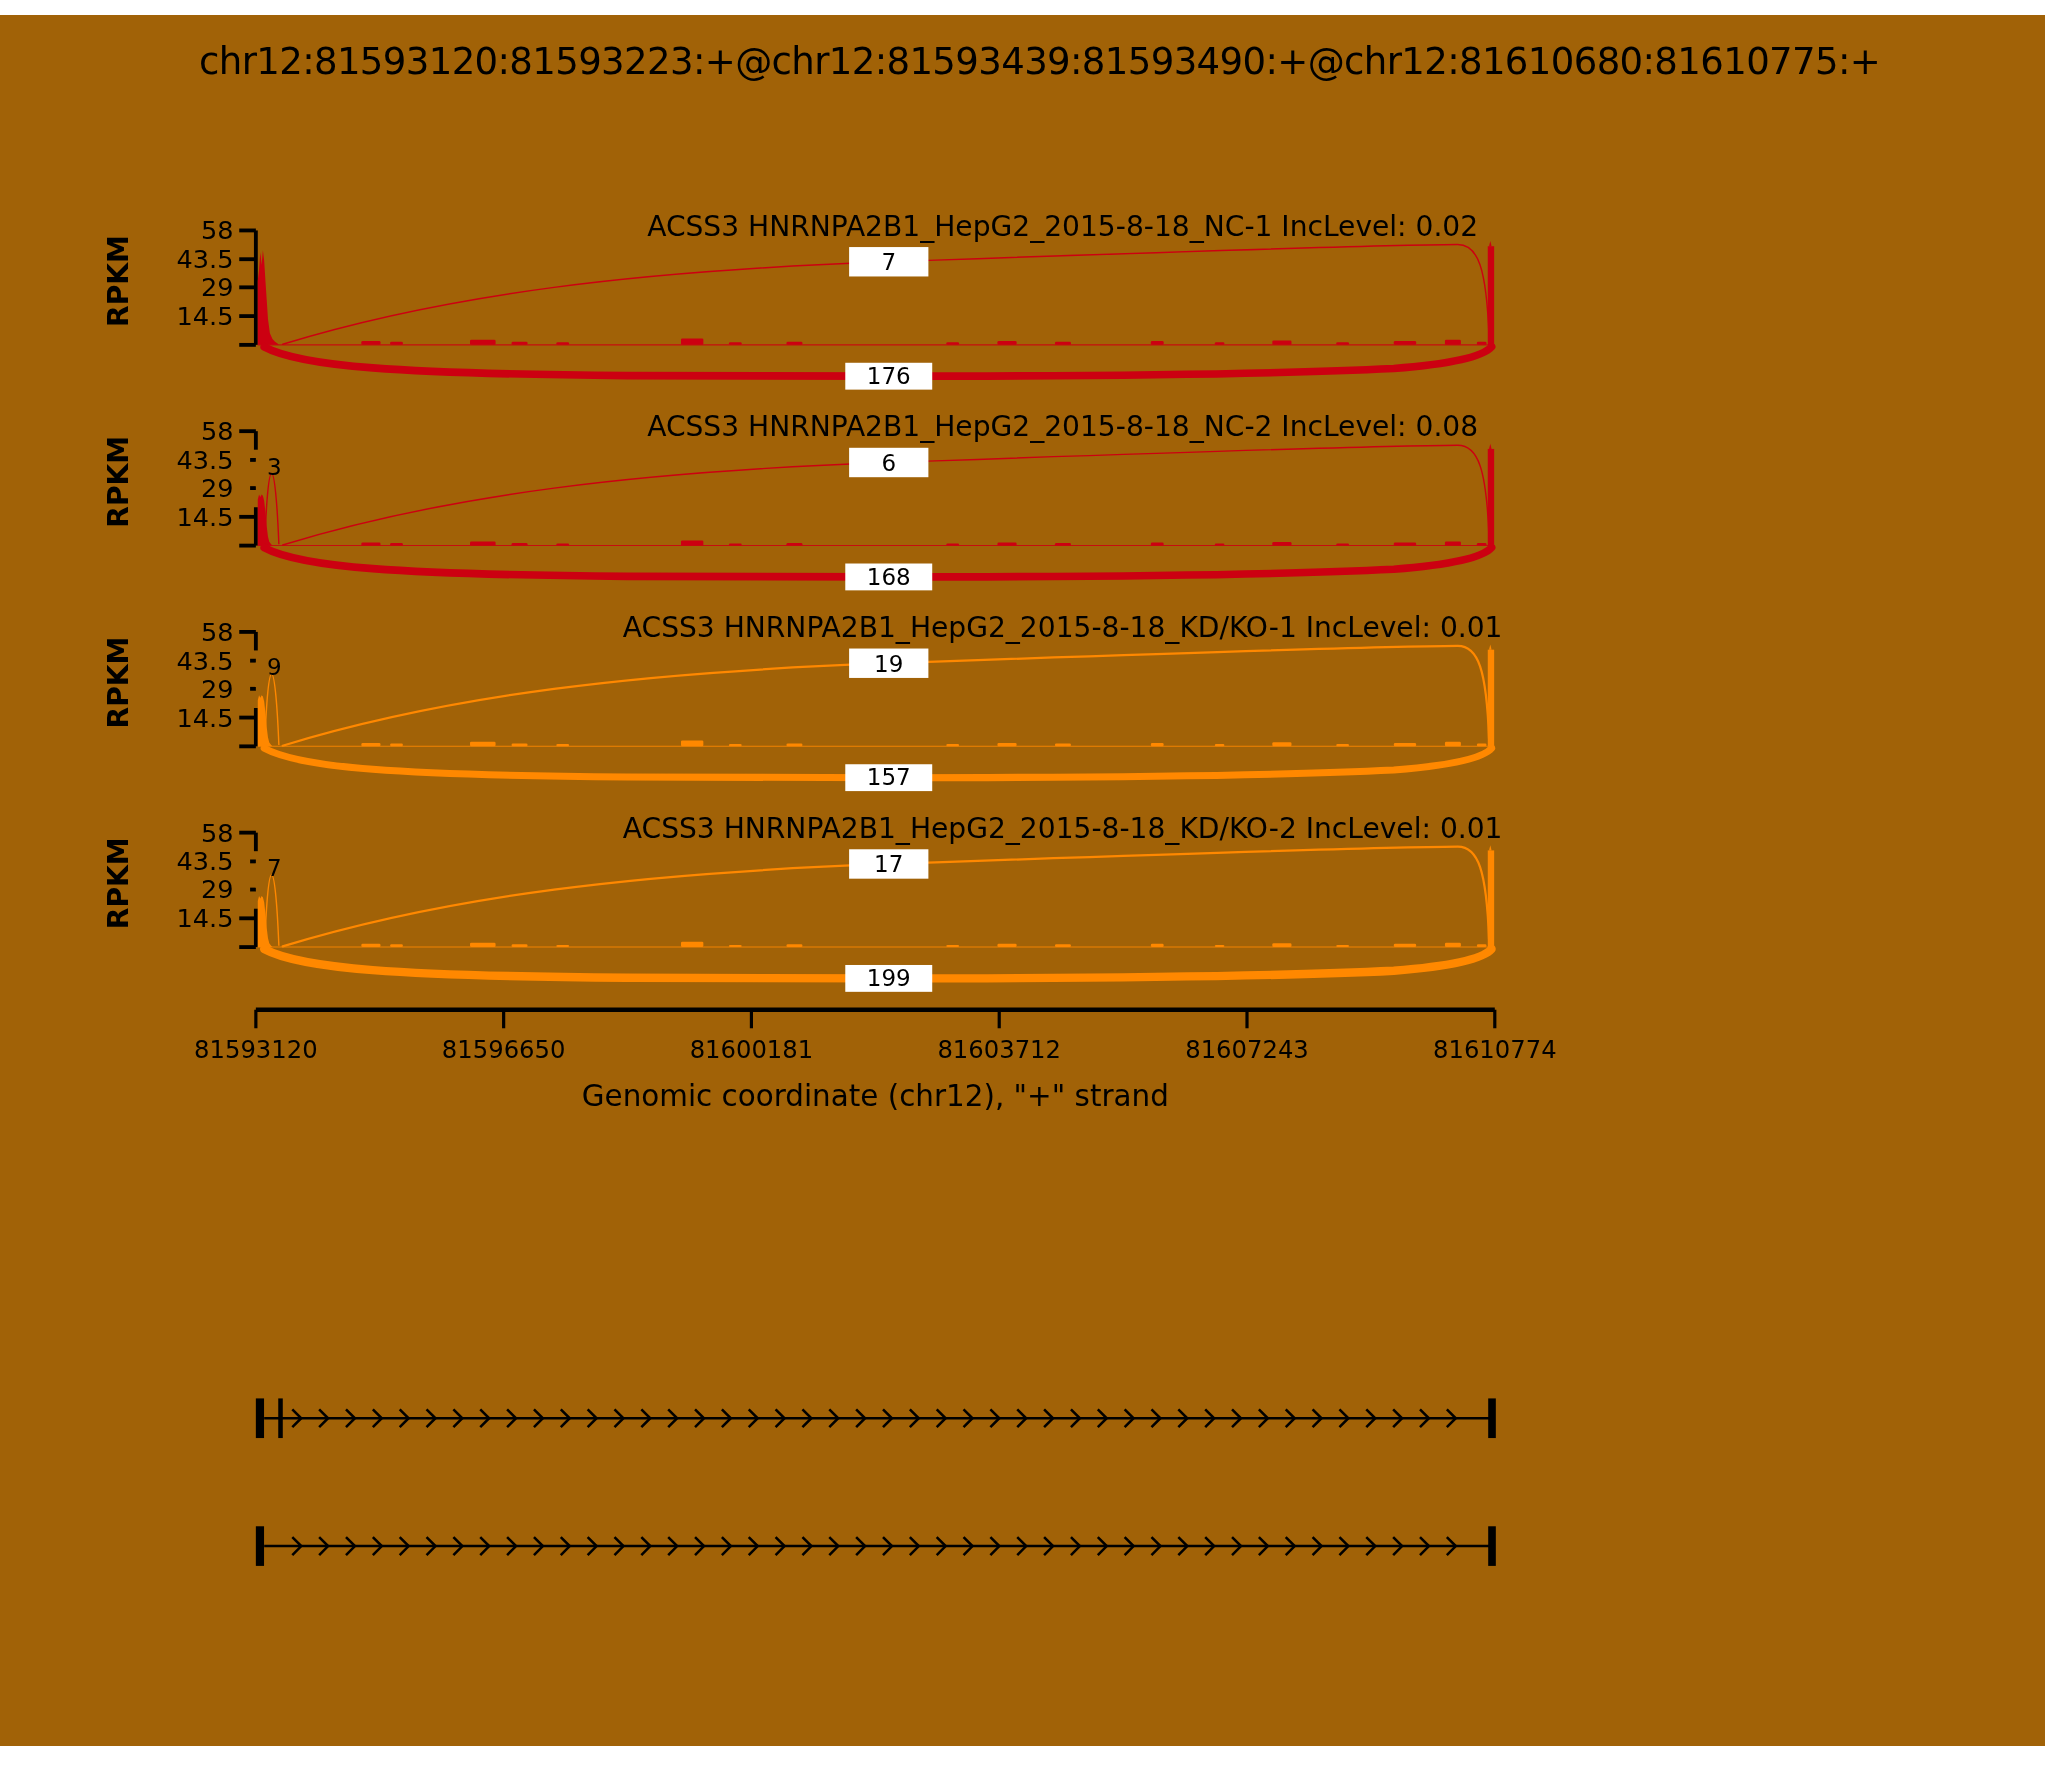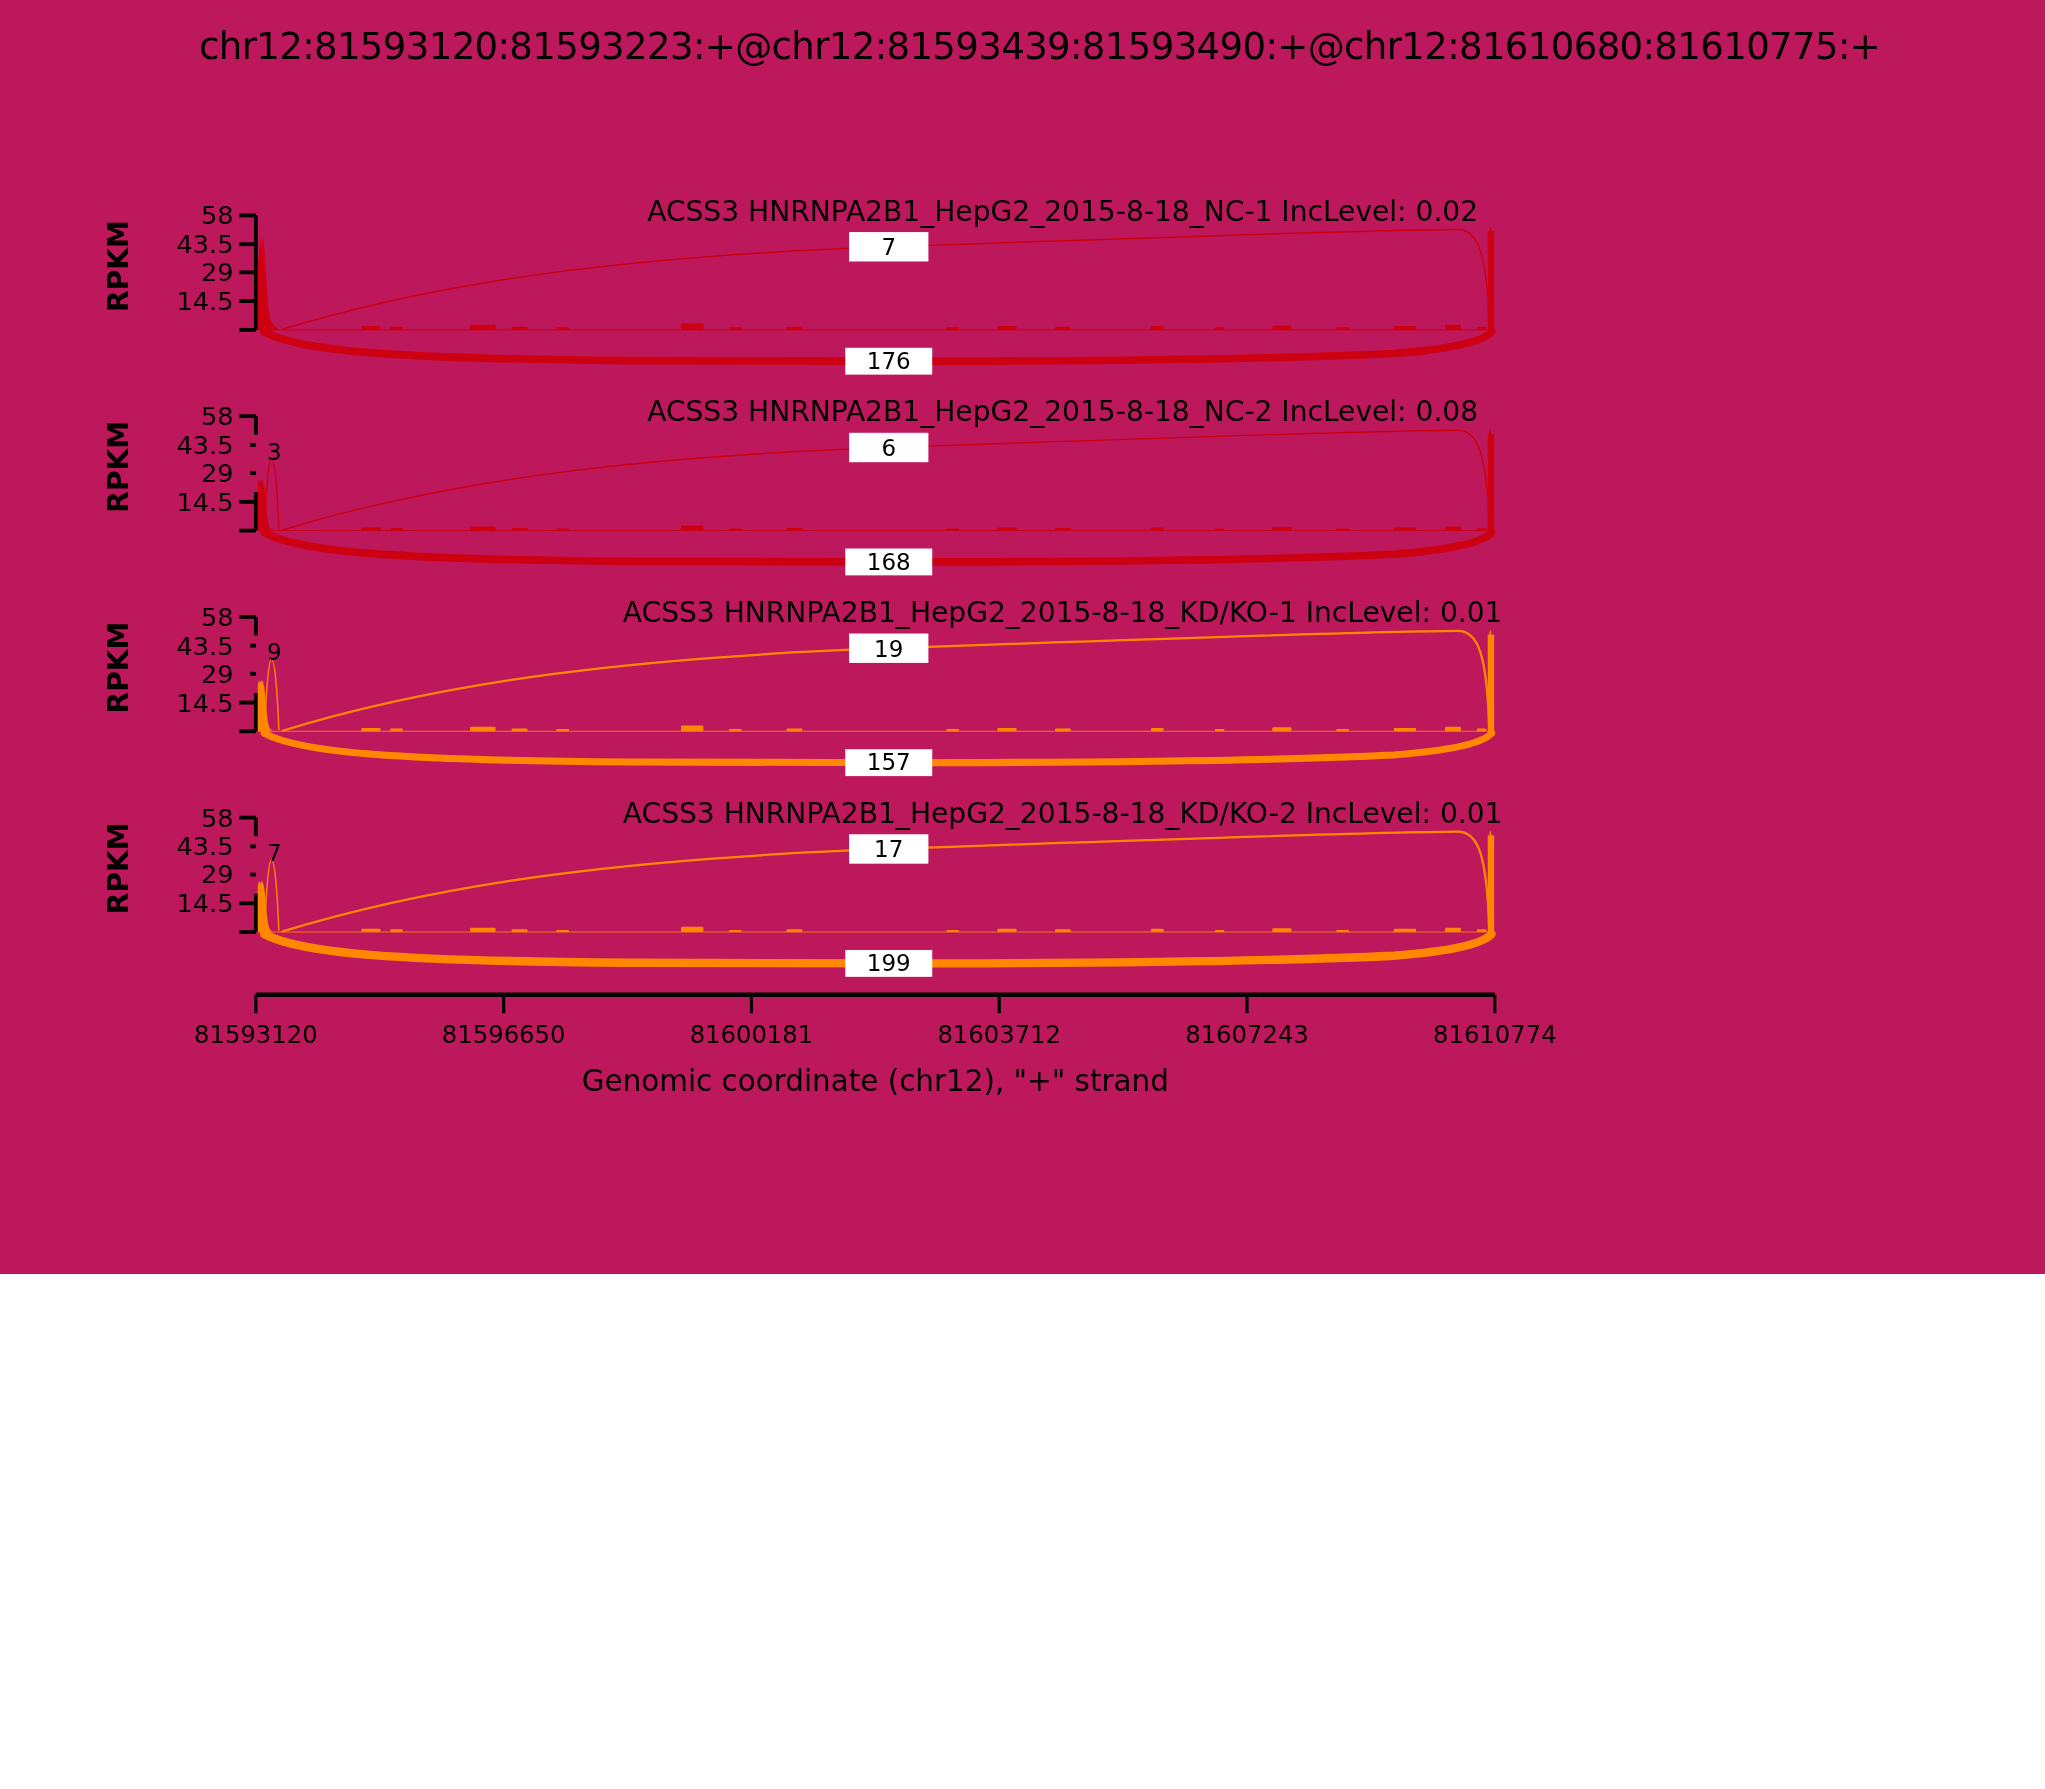--- a/index.html
+++ b/index.html
@@ -1,17 +1,17 @@
 <!DOCTYPE html>
 <html style="font-size:10.2px"><head>
 <meta charset="utf-8">
 <style>
   html,body{margin:0;padding:0;background:#ffffff;}
-  #canvas{position:relative;width:2046px;height:1274px;background:#be185d;overflow:hidden;
-          font-family:"DejaVu Sans",sans-serif;}
+  #canvas{position:relative;width:2046px;height:1731px;background:#a16207;overflow:hidden;
+          font-family:"DejaVu Sans",sans-serif;margin-top:15px;}
   svg text{font-family:"DejaVu Sans",sans-serif;fill:#000;}
 </style>
 </head>
 <body>
 
 <div id="canvas">
   <svg id="plot" width="2046" height="1790" viewBox="0 0 3200 2800" xmlns="http://www.w3.org/2000/svg">
       <text x="1626" y="93" text-anchor="middle" font-size="58" letter-spacing="-1">chr12:81593120:81593223:+@chr12:81593439:81593490:+@chr12:81610680:81610775:+</text>
       <g>
         <text x="1662" y="345" text-anchor="middle" font-size="44" fill="#CC0011">ACSS3 HNRNPA2B1_HepG2_2015-8-18_NC-1 IncLevel: 0.02</text>

